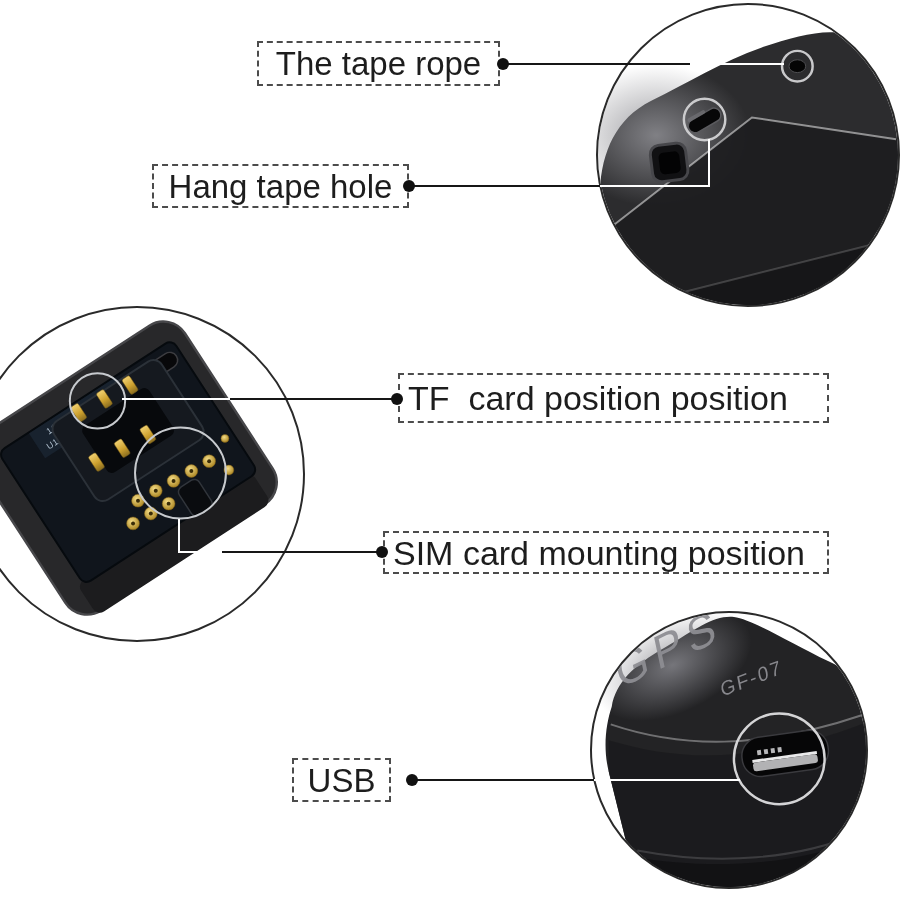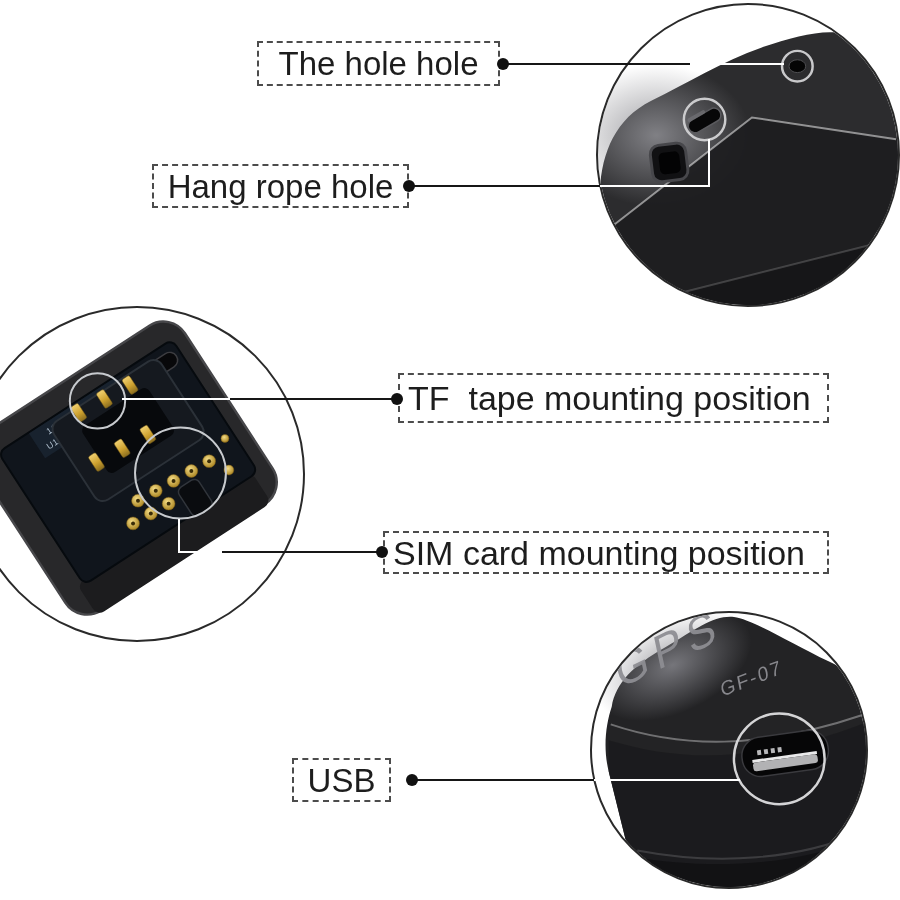--- a/index.html
+++ b/index.html
@@ -186,27 +186,27 @@
   <div class="cline" style="left:222px;top:551px;width:161px;"></div>
   <div class="cline" style="left:412px;top:779px;width:182px;"></div>
 
   <div class="dot" style="left:497px;top:58px;"></div>
   <div class="dot" style="left:403px;top:180px;"></div>
   <div class="dot" style="left:391px;top:393px;"></div>
   <div class="dot" style="left:376px;top:546px;"></div>
   <div class="dot" style="left:406px;top:774px;"></div>
 
   <div class="lbl" id="lbl-tape">
-    <span>The hole hole</span>
+    <span>The tape rope</span>
   </div>
   <div class="lbl" id="lbl-hang">
-    <span>Hang rope hole</span>
+    <span>Hang tape hole</span>
   </div>
   <div class="lbl left-align" id="lbl-tf">
-    <span>TF  tape mounting position</span>
+    <span>TF  card position position</span>
   </div>
   <div class="lbl left-align" id="lbl-sim">
     <span>SIM card mounting position</span>
   </div>
   <div class="lbl" id="lbl-usb">
     <span>USB</span>
   </div>
 
 </div>
 

